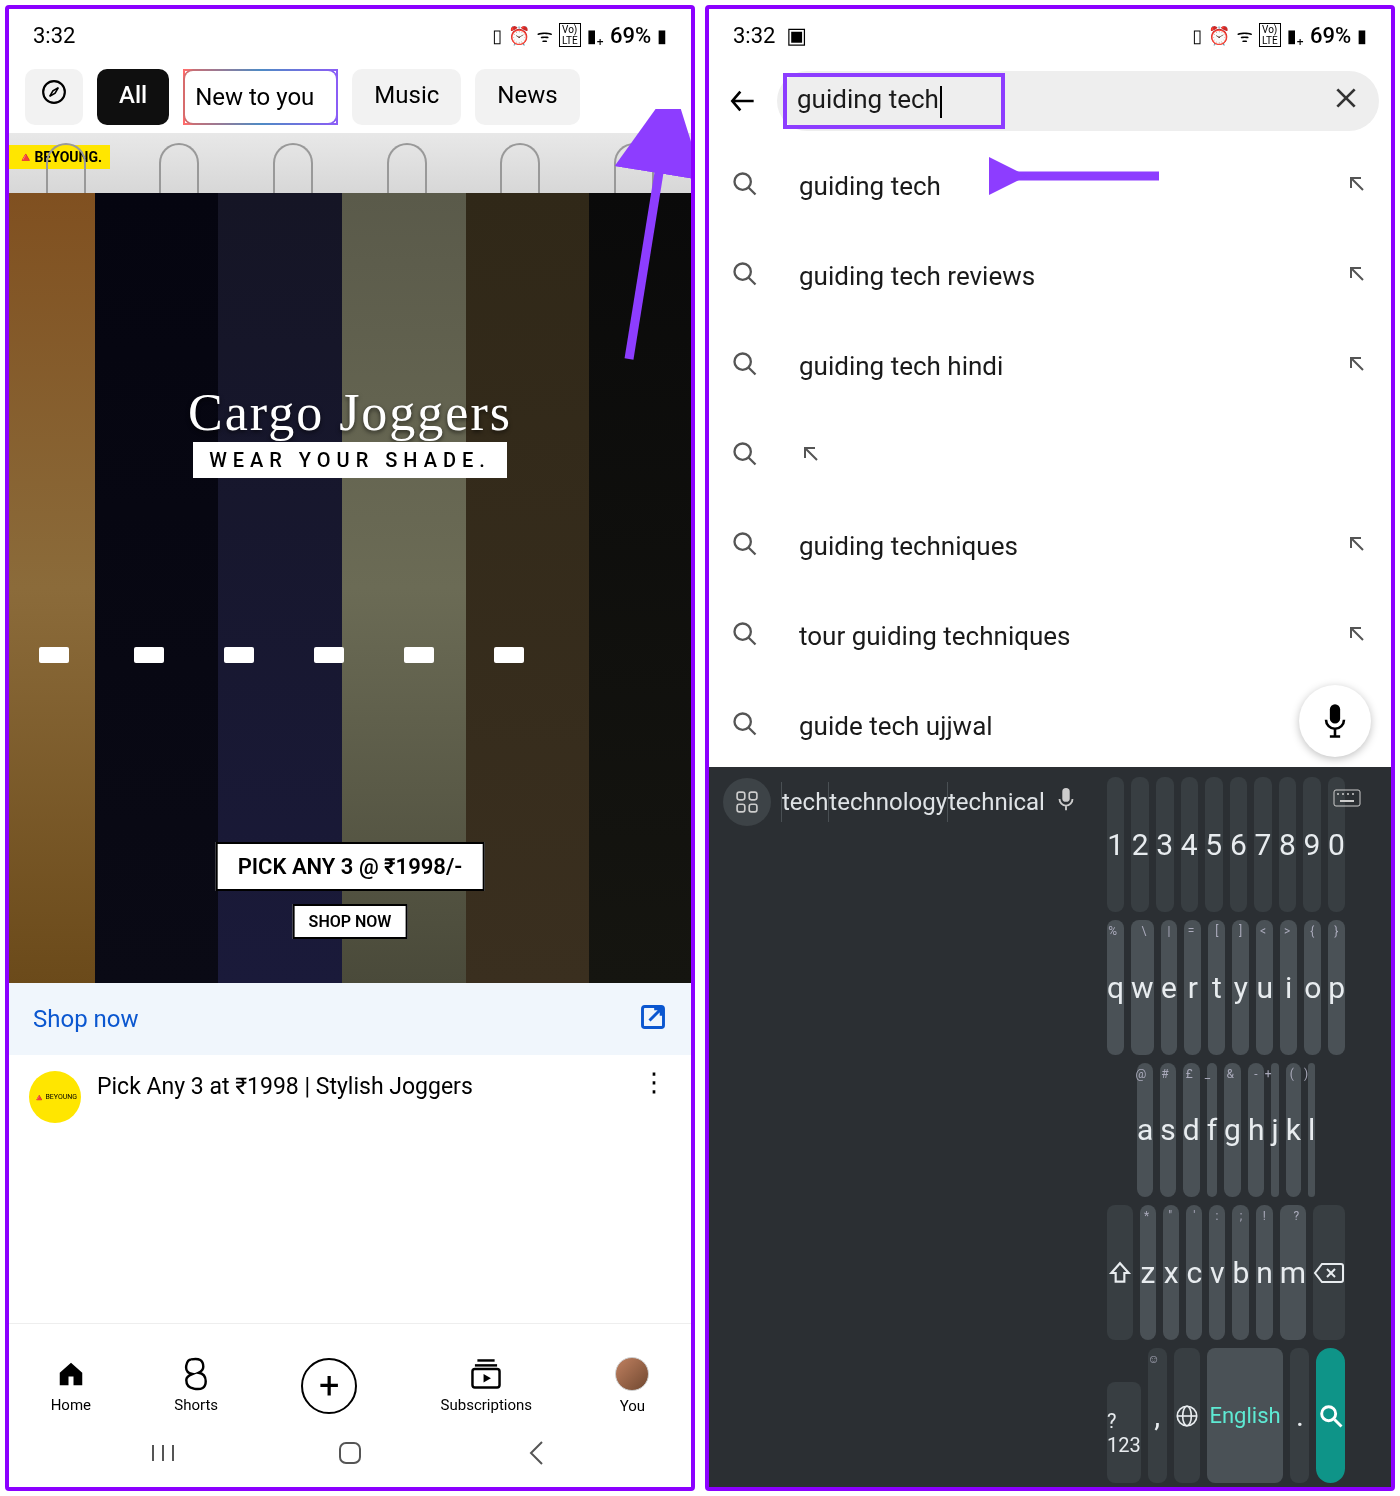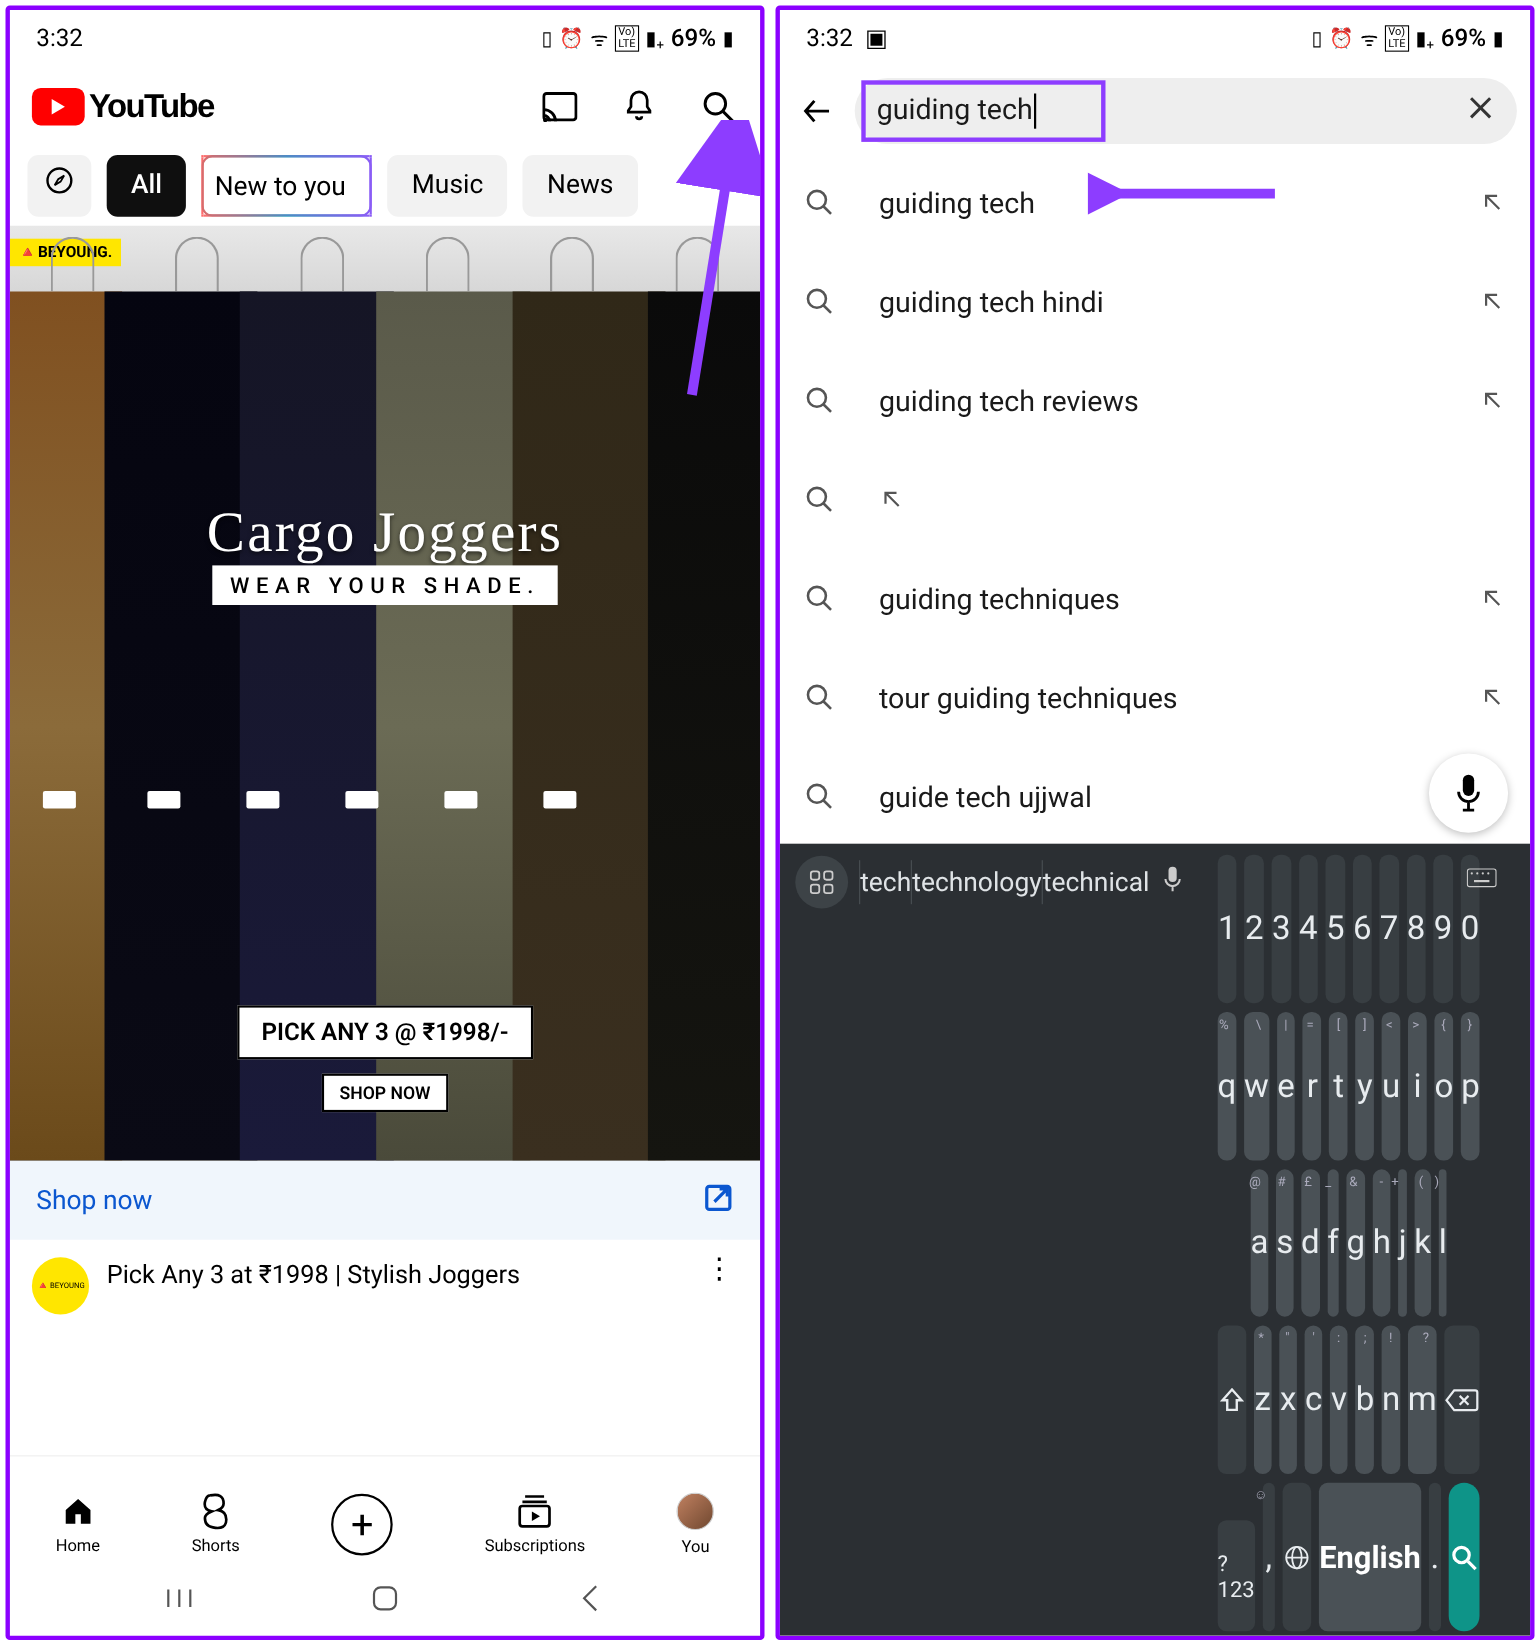--- a/index.html
+++ b/index.html
@@ -119,21 +119,21 @@
   .kb-pred-btn{ width:48px; height:48px; border-radius:50%; background:#3d4347; display:flex; align-items:center; justify-content:center; margin-right:10px;}
   .pred{ flex:1; text-align:center; font-size:24px; color:#dfe3e6; border-left:1px solid #4a5054; padding:6px 0;}
   .pred:first-of-type{border-left:none;}
   .kb-mic{ width:42px; text-align:center;}
   .kb-rows{ flex:1; display:flex; flex-direction:column; padding:6px 6px 0;}
   .kb-row{ flex:1; display:flex; gap:7px; padding:4px 0; justify-content:center;}
   .key{ flex:1; background:#4a5156; border-radius:8px; display:flex; align-items:center; justify-content:center; color:#e8ecef; font-size:30px; position:relative; max-width:64px;}
   .key .sup{position:absolute; top:4px; right:7px; font-size:12px; color:#aab;}
   .key.wide{ max-width:96px; flex:1.5;}
   .key.dark{ background:#383e42;}
-  .key.space{ max-width:none; flex:4; font-size:28px; color:#ffffff;font-weight:bold;}
+  .key.space{ max-width:none; flex:4; font-size:22px; color:#5eead4;}
   .key.search{ background:#0e9488; max-width:80px; border-radius:40px;}
   .kb-nav{ height:68px; display:flex; justify-content:space-around; align-items:center; color:#ccc; padding:0 60px;}
   .suggest-arrow{position:absolute; pointer-events:none;}
 </style>
 </head>
 <body>
 
 <div class="phone">
   <div class="status-bar">
     <span>3:32</span>
@@ -141,46 +141,20 @@
       <span>▯</span>
       <span>⏰</span>
       <span>ᯤ</span>
       <span style="font-size:10px; border:1px solid #000; padding:0 2px;">Vo)<br>LTE</span>
       <span>▮₊</span>
       <span class="battery">69%</span>
       <span>▮</span>
     </div>
   </div>
 
-  <div class="yt-header">
-    <div class="yt-logo">
-      <div class="yt-play"></div>
-      <span class="yt-text">YouTube</span>
-    </div>
-    <div class="yt-actions">
-      <div class="icon-btn">
-        <svg width="32" height="28" viewBox="0 0 24 20">
-            <rect x="1" y="1" width="22" height="18" rx="2" fill="none" stroke="#000" stroke-width="2"></rect>
-            <path d="M1 12 a8 8 0 0 1 8 8 M1 16 a4 4 0 0 1 4 4" fill="none" stroke="#000" stroke-width="2"></path>
-            <circle cx="2" cy="19" r="1.5" fill="#000"></circle>
-          </svg>
-      </div>
-      <div class="icon-btn">
-        <svg width="30" height="32" viewBox="0 0 24 26">
-            <path d="M12 2 a6 6 0 0 1 6 6 v5 l2 3 v1 H4 v-1 l2-3 V8 a6 6 0 0 1 6-6 M10 20 a2 2 0 0 0 4 0" fill="none" stroke="#000" stroke-width="2"></path>
-          </svg>
-      </div>
-      <div class="icon-btn">
-        <svg width="32" height="32" viewBox="0 0 24 24">
-            <circle cx="10" cy="10" r="7" fill="none" stroke="#000" stroke-width="2"></circle>
-            <line x1="15" y1="15" x2="22" y2="22" stroke="#000" stroke-width="2"></line>
-          </svg>
-      </div>
-    </div>
-  </div>
 
   <div class="chips">
     <div class="chip compass">
       <svg width="26" height="26" viewBox="0 0 24 24">
           <circle cx="12" cy="12" r="10" fill="none" stroke="#000" stroke-width="2"></circle>
           <path d="M16 8 l-3 5 -5 3 3-5z" fill="none" stroke="#000" stroke-width="1.5"></path>
         </svg>
     </div>
     <div class="chip active">All</div>
     <div class="chip gradient">New to you</div>
@@ -353,31 +327,31 @@
     <span class="sugg-text">guiding tech</span>
     <span class="sugg-arrow"><svg width="24" height="24" viewBox="0 0 24 24">
             <path d="M18 18 L6 6 M6 16 V6 H16" fill="none" stroke="#555" stroke-width="2"></path>
           </svg></span>
       </div>
       <div class="sugg-row">
     <span class="sugg-icon"><svg width="28" height="28" viewBox="0 0 24 24">
             <circle cx="10" cy="10" r="7" fill="none" stroke="#555" stroke-width="2"></circle>
             <line x1="15" y1="15" x2="21" y2="21" stroke="#555" stroke-width="2"></line>
           </svg></span>
+    <span class="sugg-text">guiding tech reviews</span>
+    <span class="sugg-arrow"><svg width="24" height="24" viewBox="0 0 24 24">
+            <path d="M18 18 L6 6 M6 16 V6 H16" fill="none" stroke="#555" stroke-width="2"></path>
+          </svg></span>
+      </div>
+      <div class="sugg-row">
+    <span class="sugg-icon"><svg width="28" height="28" viewBox="0 0 24 24">
+            <circle cx="10" cy="10" r="7" fill="none" stroke="#555" stroke-width="2"></circle>
+            <line x1="15" y1="15" x2="21" y2="21" stroke="#555" stroke-width="2"></line>
+          </svg></span>
     <span class="sugg-text">guiding tech hindi</span>
-    <span class="sugg-arrow"><svg width="24" height="24" viewBox="0 0 24 24">
-            <path d="M18 18 L6 6 M6 16 V6 H16" fill="none" stroke="#555" stroke-width="2"></path>
-          </svg></span>
-      </div>
-      <div class="sugg-row">
-    <span class="sugg-icon"><svg width="28" height="28" viewBox="0 0 24 24">
-            <circle cx="10" cy="10" r="7" fill="none" stroke="#555" stroke-width="2"></circle>
-            <line x1="15" y1="15" x2="21" y2="21" stroke="#555" stroke-width="2"></line>
-          </svg></span>
-    <span class="sugg-text">guiding tech reviews</span>
     <span class="sugg-arrow"><svg width="24" height="24" viewBox="0 0 24 24">
             <path d="M18 18 L6 6 M6 16 V6 H16" fill="none" stroke="#555" stroke-width="2"></path>
           </svg></span>
       </div>
       <div class="sugg-row">
     <span class="sugg-icon"><svg width="28" height="28" viewBox="0 0 24 24">
             <circle cx="10" cy="10" r="7" fill="none" stroke="#555" stroke-width="2"></circle>
             <line x1="15" y1="15" x2="21" y2="21" stroke="#555" stroke-width="2"></line>
           </svg></span>
     <span class="sugg-arrow"><svg width="24" height="24" viewBox="0 0 24 24">

